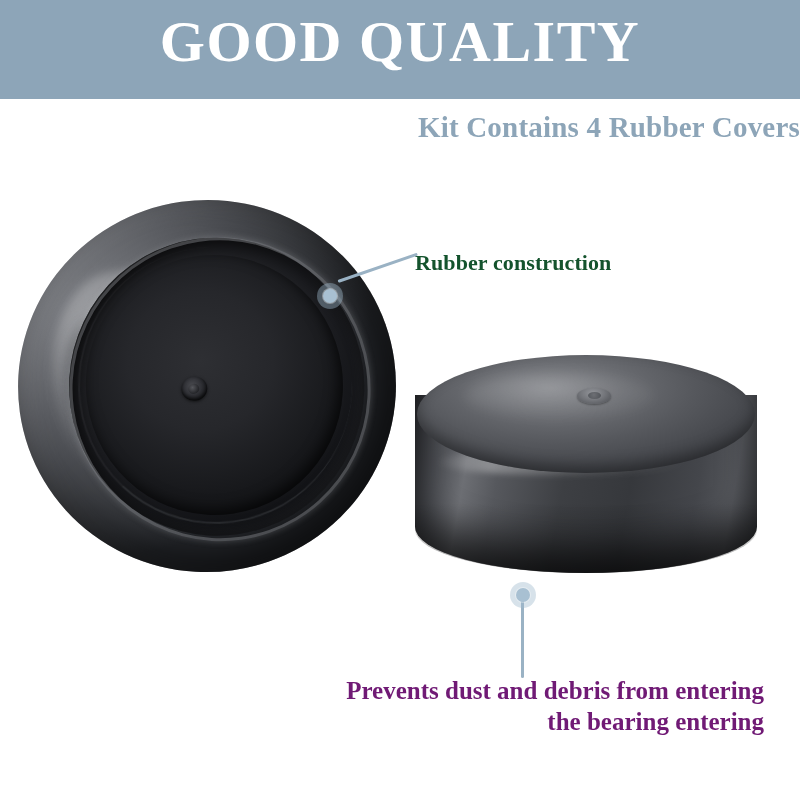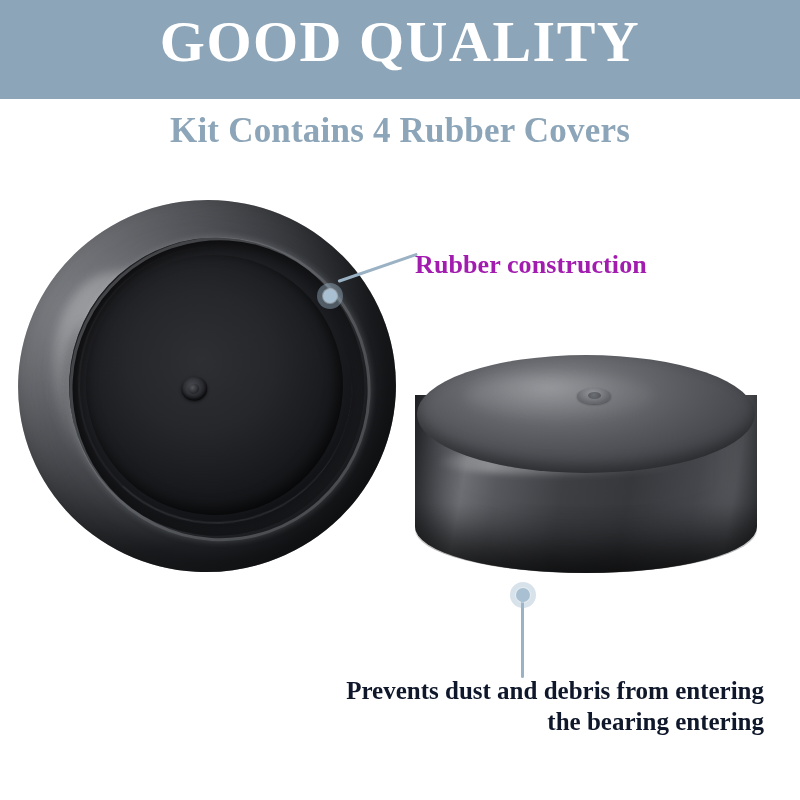--- a/index.html
+++ b/index.html
@@ -36,23 +36,23 @@
     font-weight: 700;
     letter-spacing: 1.5px;
     line-height: 1;
     font-family: "Liberation Serif", "DejaVu Serif", serif;
   }
   .subtitle {
     position: absolute;
     left: 0;
     top: 111px;
     width: 800px;
-    text-align: center;
+    text-align: right;
     color: #8da5b8;
-    font-size: 35px;
+    font-size: 29px;
     font-weight: 700;
     letter-spacing: 0.2px;
     font-family: "Liberation Serif", "DejaVu Serif", serif;
   }
 
   
   .stage {
     position: absolute;
     left: 0;
     top: 160px;
@@ -301,36 +301,36 @@
     width: 3px;
     height: 78px;
     border-radius: 2px;
   }
 
   
   .callout-top {
     position: absolute;
     left: 415px;
     top: 250px;
-    color: #a21caf;
-    font-size: 26px;
+    color: #14532d;
+    font-size: 22px;
     font-weight: 700;
     letter-spacing: 0.1px;
     font-family: "Liberation Serif", "DejaVu Serif", serif;
     white-space: nowrap;
   }
   .callout-bottom {
     position: absolute;
     left: 0;
     top: 676px;
     width: 800px;
     padding-right: 36px;
     box-sizing: border-box;
     text-align: right;
-    color: #0f172a;
+    color: #701a75;
     font-size: 25px;
     font-weight: 700;
     line-height: 1.22;
     font-family: "Liberation Serif", "DejaVu Serif", serif;
   }
   .callout-bottom span { display: block; }
 </style>
 </head>
 <body>
 

